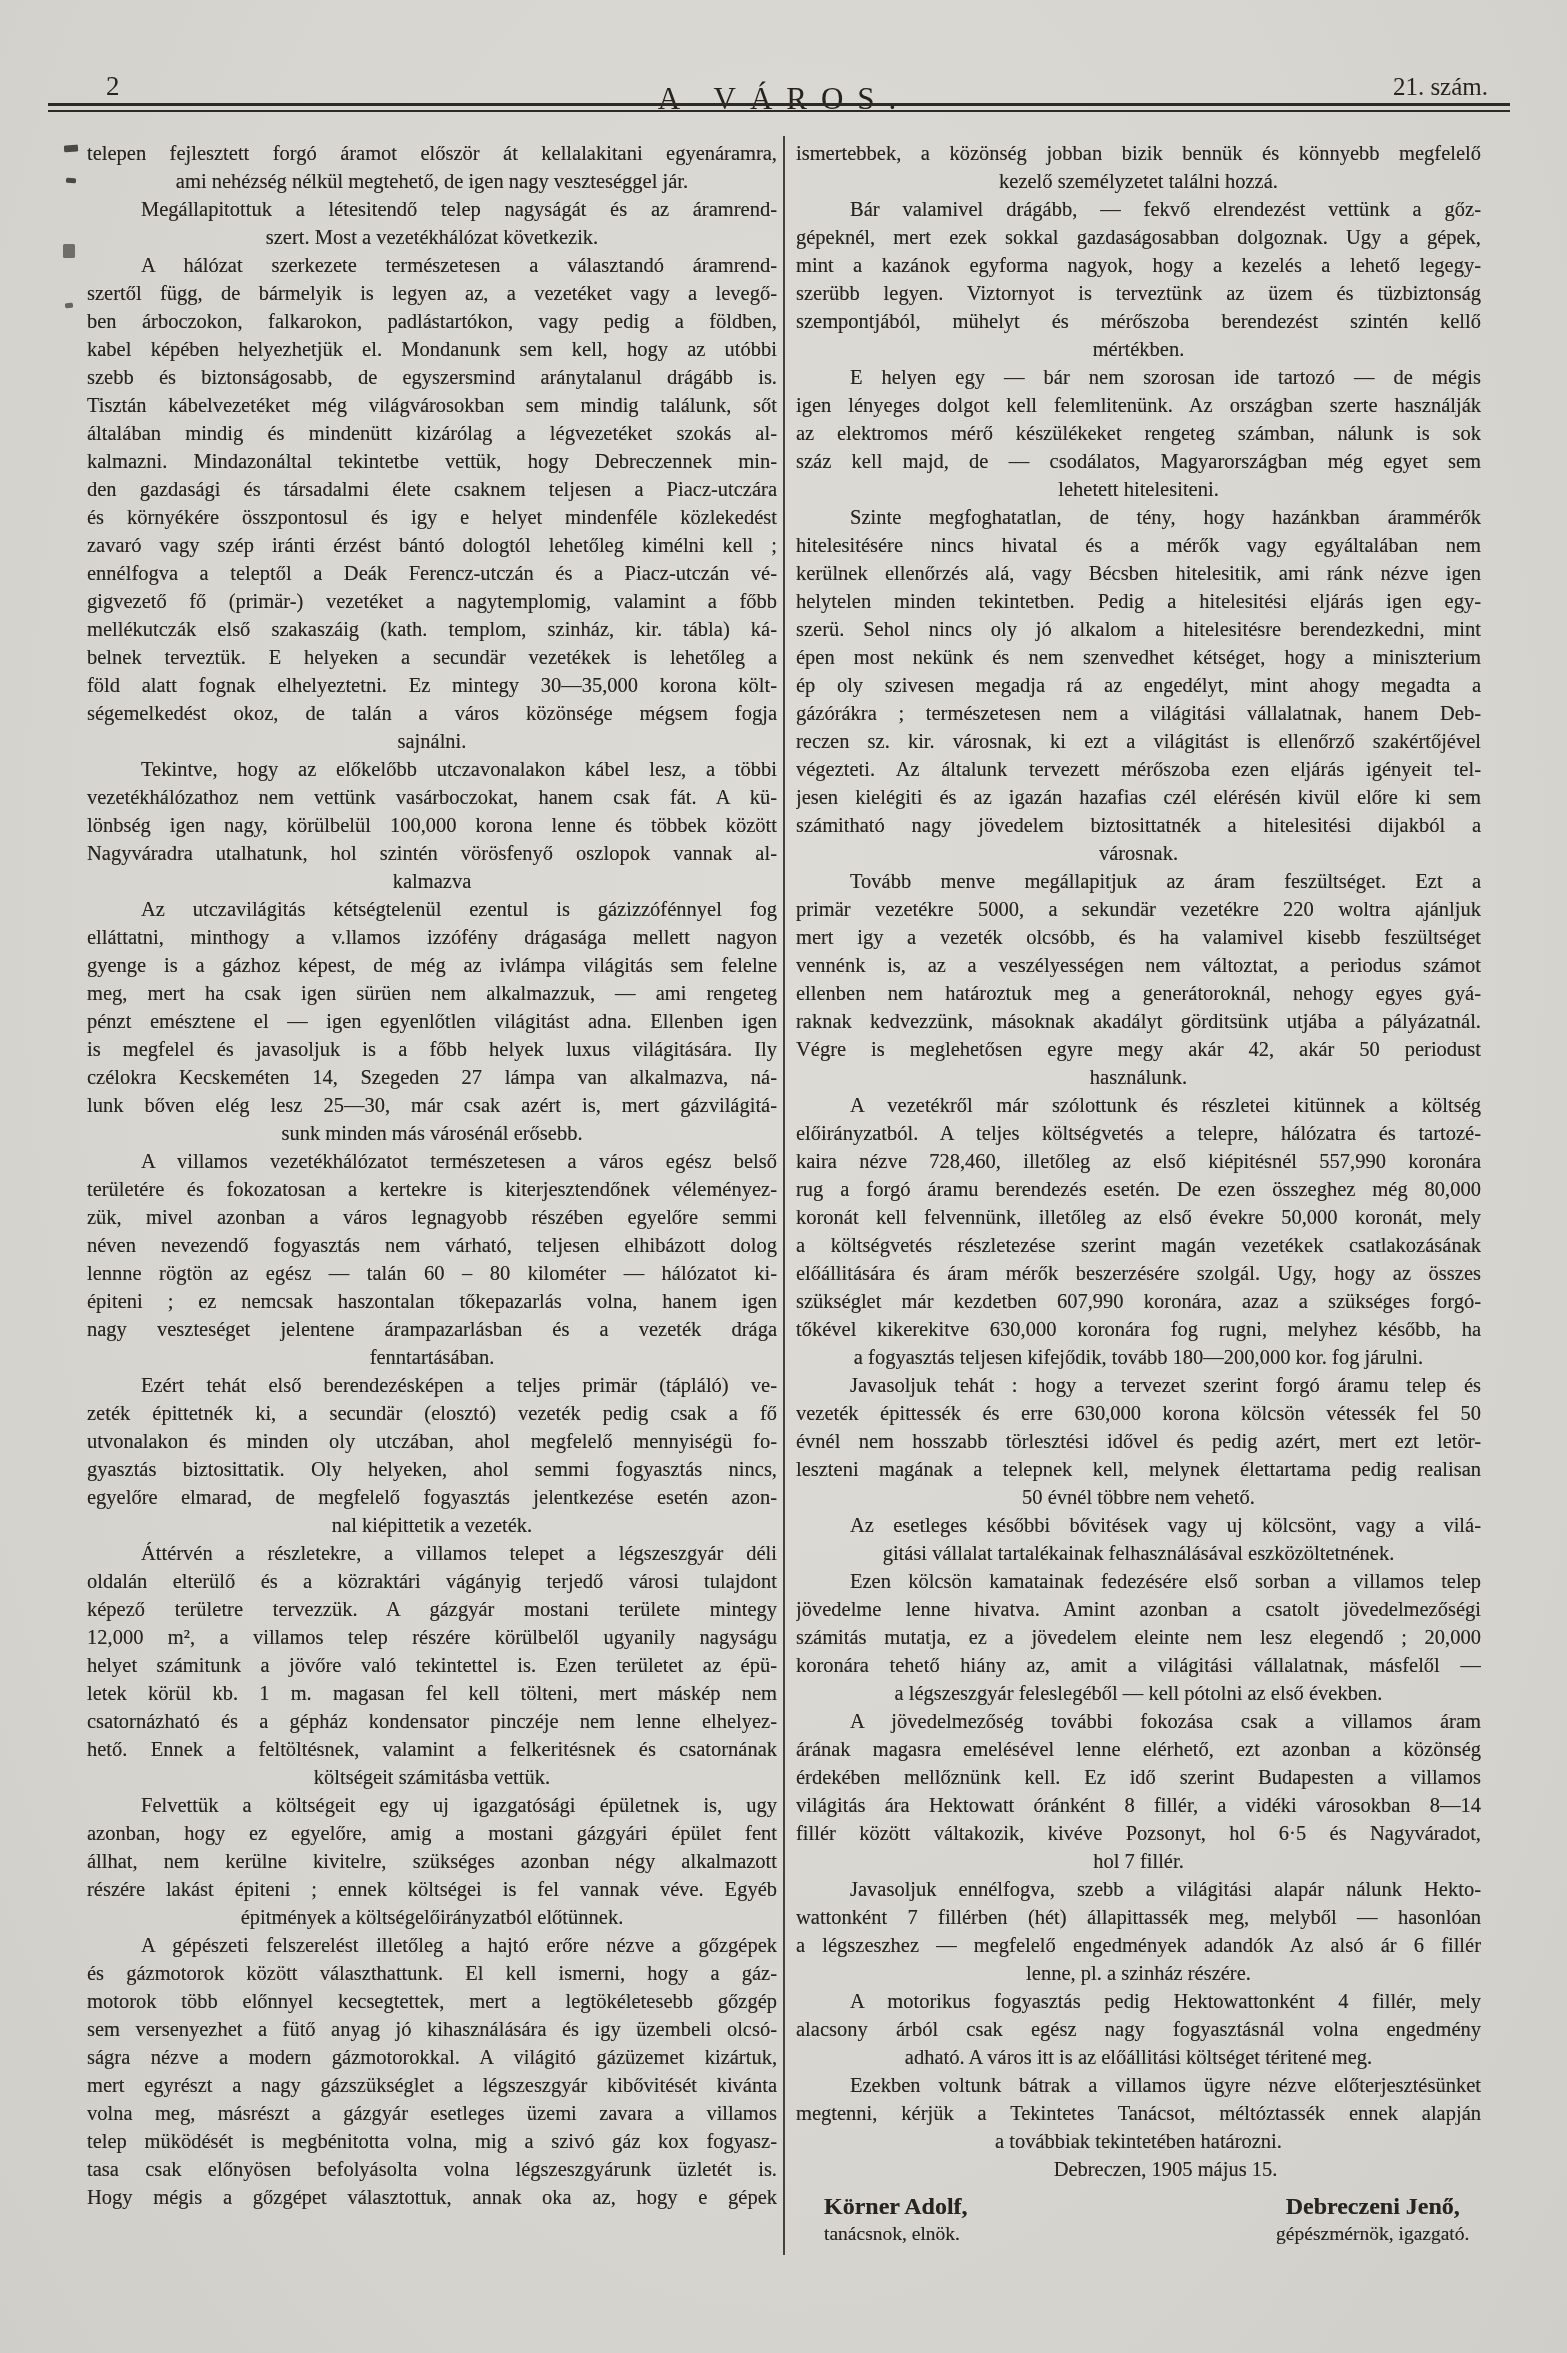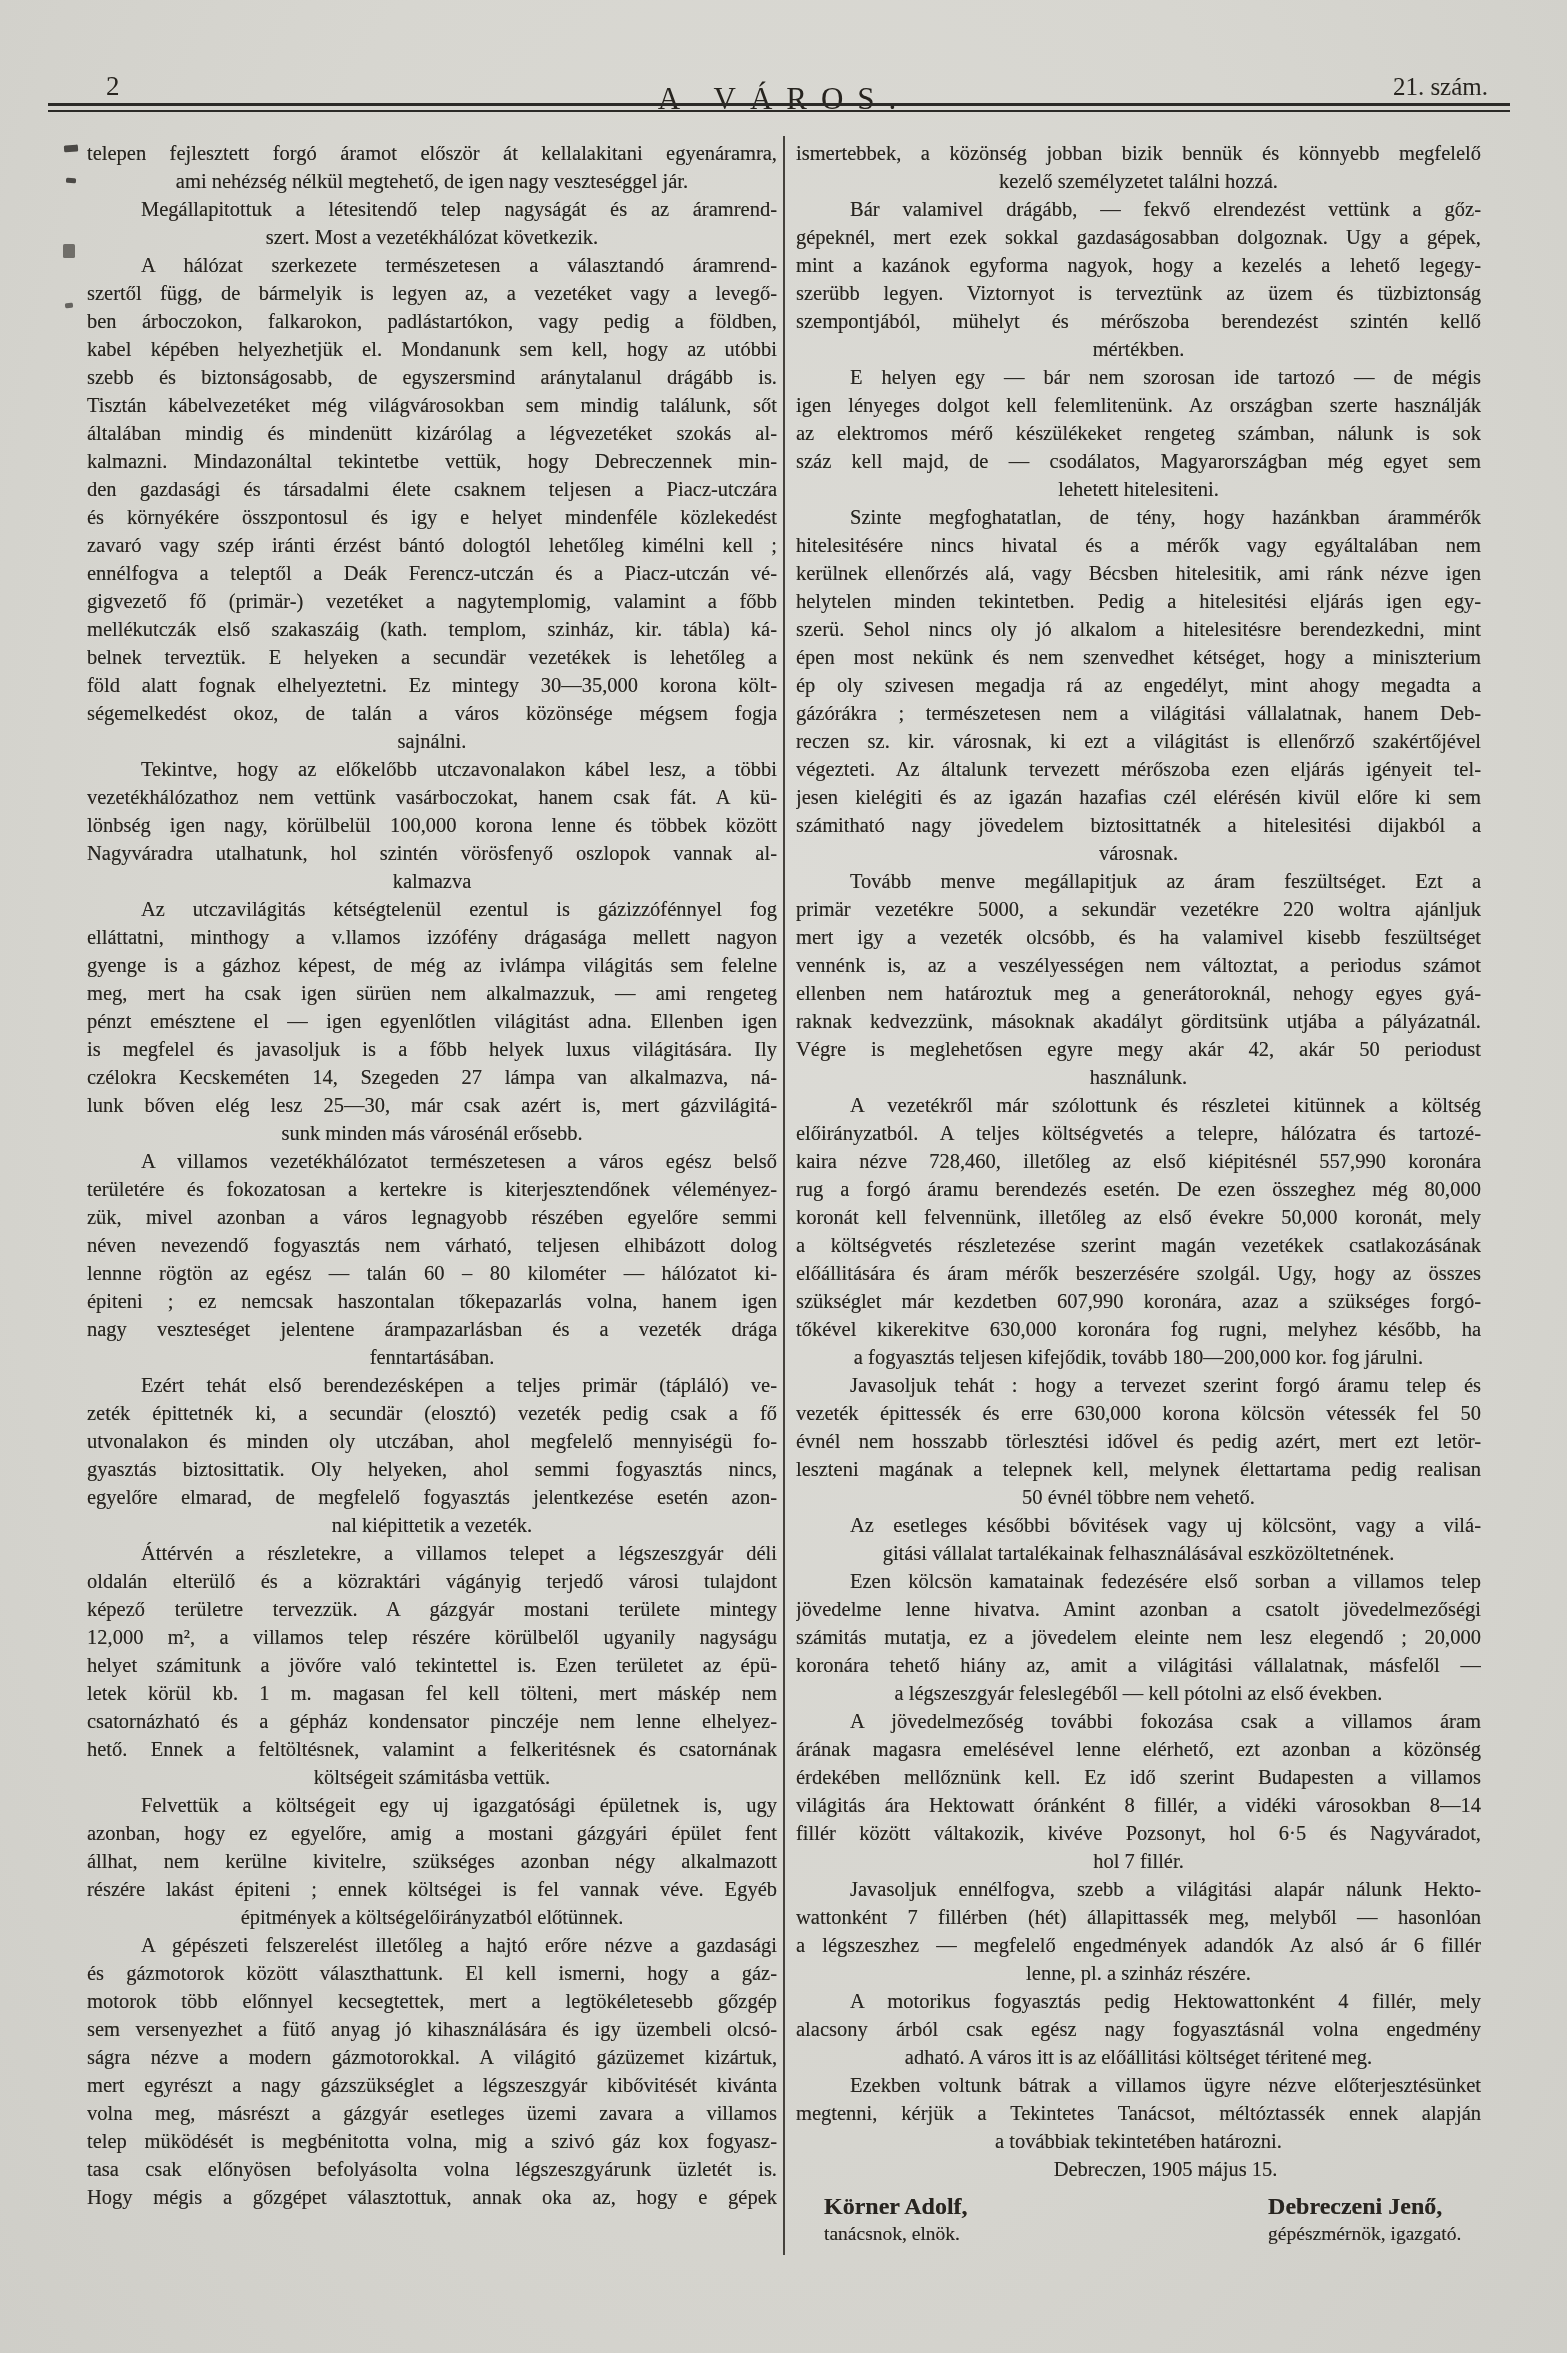--- a/index.html
+++ b/index.html
@@ -28,21 +28,21 @@
   .line{
     height:28px;line-height:28px;
     text-align:justify;overflow:hidden;
   }
   .line::after{content:"";display:inline-block;width:100%;height:0;}
   .line.end{text-align:center;}
   .line.end::after{content:none;}
   .line.indent{text-indent:54px;}
   
   .signatures{display:flex;justify-content:space-between;margin-top:7.6px;padding-left:28px;padding-right:8.6px;}
-  .sig-right{text-align:left;margin-right:11px;}
+  .sig-right{text-align:center;margin-right:3px;}
   .sig-name{font-size:24px;font-weight:bold;line-height:30px;}
   .sig-role{font-size:19.5px;line-height:25px;}
   
   .artifact{position:absolute;background:#1d1b18;opacity:.75;border-radius:1.6px;}
   .a1{left:64px;top:145px;width:14px;height:6.5px;transform:rotate(-4deg);}
   .a2{left:66px;top:178px;width:9.7px;height:5.4px;transform:rotate(3deg);}
   .a3{left:63px;top:244px;width:12px;height:14px;opacity:.55;}
   .a4{left:65px;top:303px;width:7.6px;height:4.9px;transform:rotate(-6deg);opacity:.6;}
 </style>
 </head>
@@ -118,21 +118,21 @@
       <div class="line">helyet számitunk a jövőre való tekintettel is. Ezen területet az épü-</div>
       <div class="line">letek körül kb. 1 m. magasan fel kell tölteni, mert máskép nem</div>
       <div class="line">csatornázható és a gépház kondensator pinczéje nem lenne elhelyez-</div>
       <div class="line">hető. Ennek a feltöltésnek, valamint a felkeritésnek és csatornának</div>
       <div class="line end">költségeit számitásba vettük.</div>
       <div class="line indent">Felvettük a költségeit egy uj igazgatósági épületnek is, ugy</div>
       <div class="line">azonban, hogy ez egyelőre, amig a mostani gázgyári épület fent</div>
       <div class="line">állhat, nem kerülne kivitelre, szükséges azonban négy alkalmazott</div>
       <div class="line">részére lakást épiteni ; ennek költségei is fel vannak véve. Egyéb</div>
       <div class="line end">épitmények a költségelőirányzatból előtünnek.</div>
-      <div class="line indent">A gépészeti felszerelést illetőleg a hajtó erőre nézve a gazdasági</div>
+      <div class="line indent">A gépészeti felszerelést illetőleg a hajtó erőre nézve a gőzgépek</div>
       <div class="line">és gázmotorok között választhattunk. El kell ismerni, hogy a gáz-</div>
       <div class="line">motorok több előnnyel kecsegtettek, mert a legtökéletesebb gőzgép</div>
       <div class="line">sem versenyezhet a fütő anyag jó kihasználására és igy üzembeli olcsó-</div>
       <div class="line">ságra nézve a modern gázmotorokkal. A világitó gázüzemet kizártuk,</div>
       <div class="line">mert egyrészt a nagy gázszükséglet a légszeszgyár kibővitését kivánta</div>
       <div class="line">volna meg, másrészt a gázgyár esetleges üzemi zavara a villamos</div>
       <div class="line">telep müködését is megbénitotta volna, mig a szivó gáz kox fogyasz-</div>
       <div class="line">tasa csak előnyösen befolyásolta volna légszeszgyárunk üzletét is.</div>
       <div class="line">Hogy mégis a gőzgépet választottuk, annak oka az, hogy e gépek</div>
     </section>

